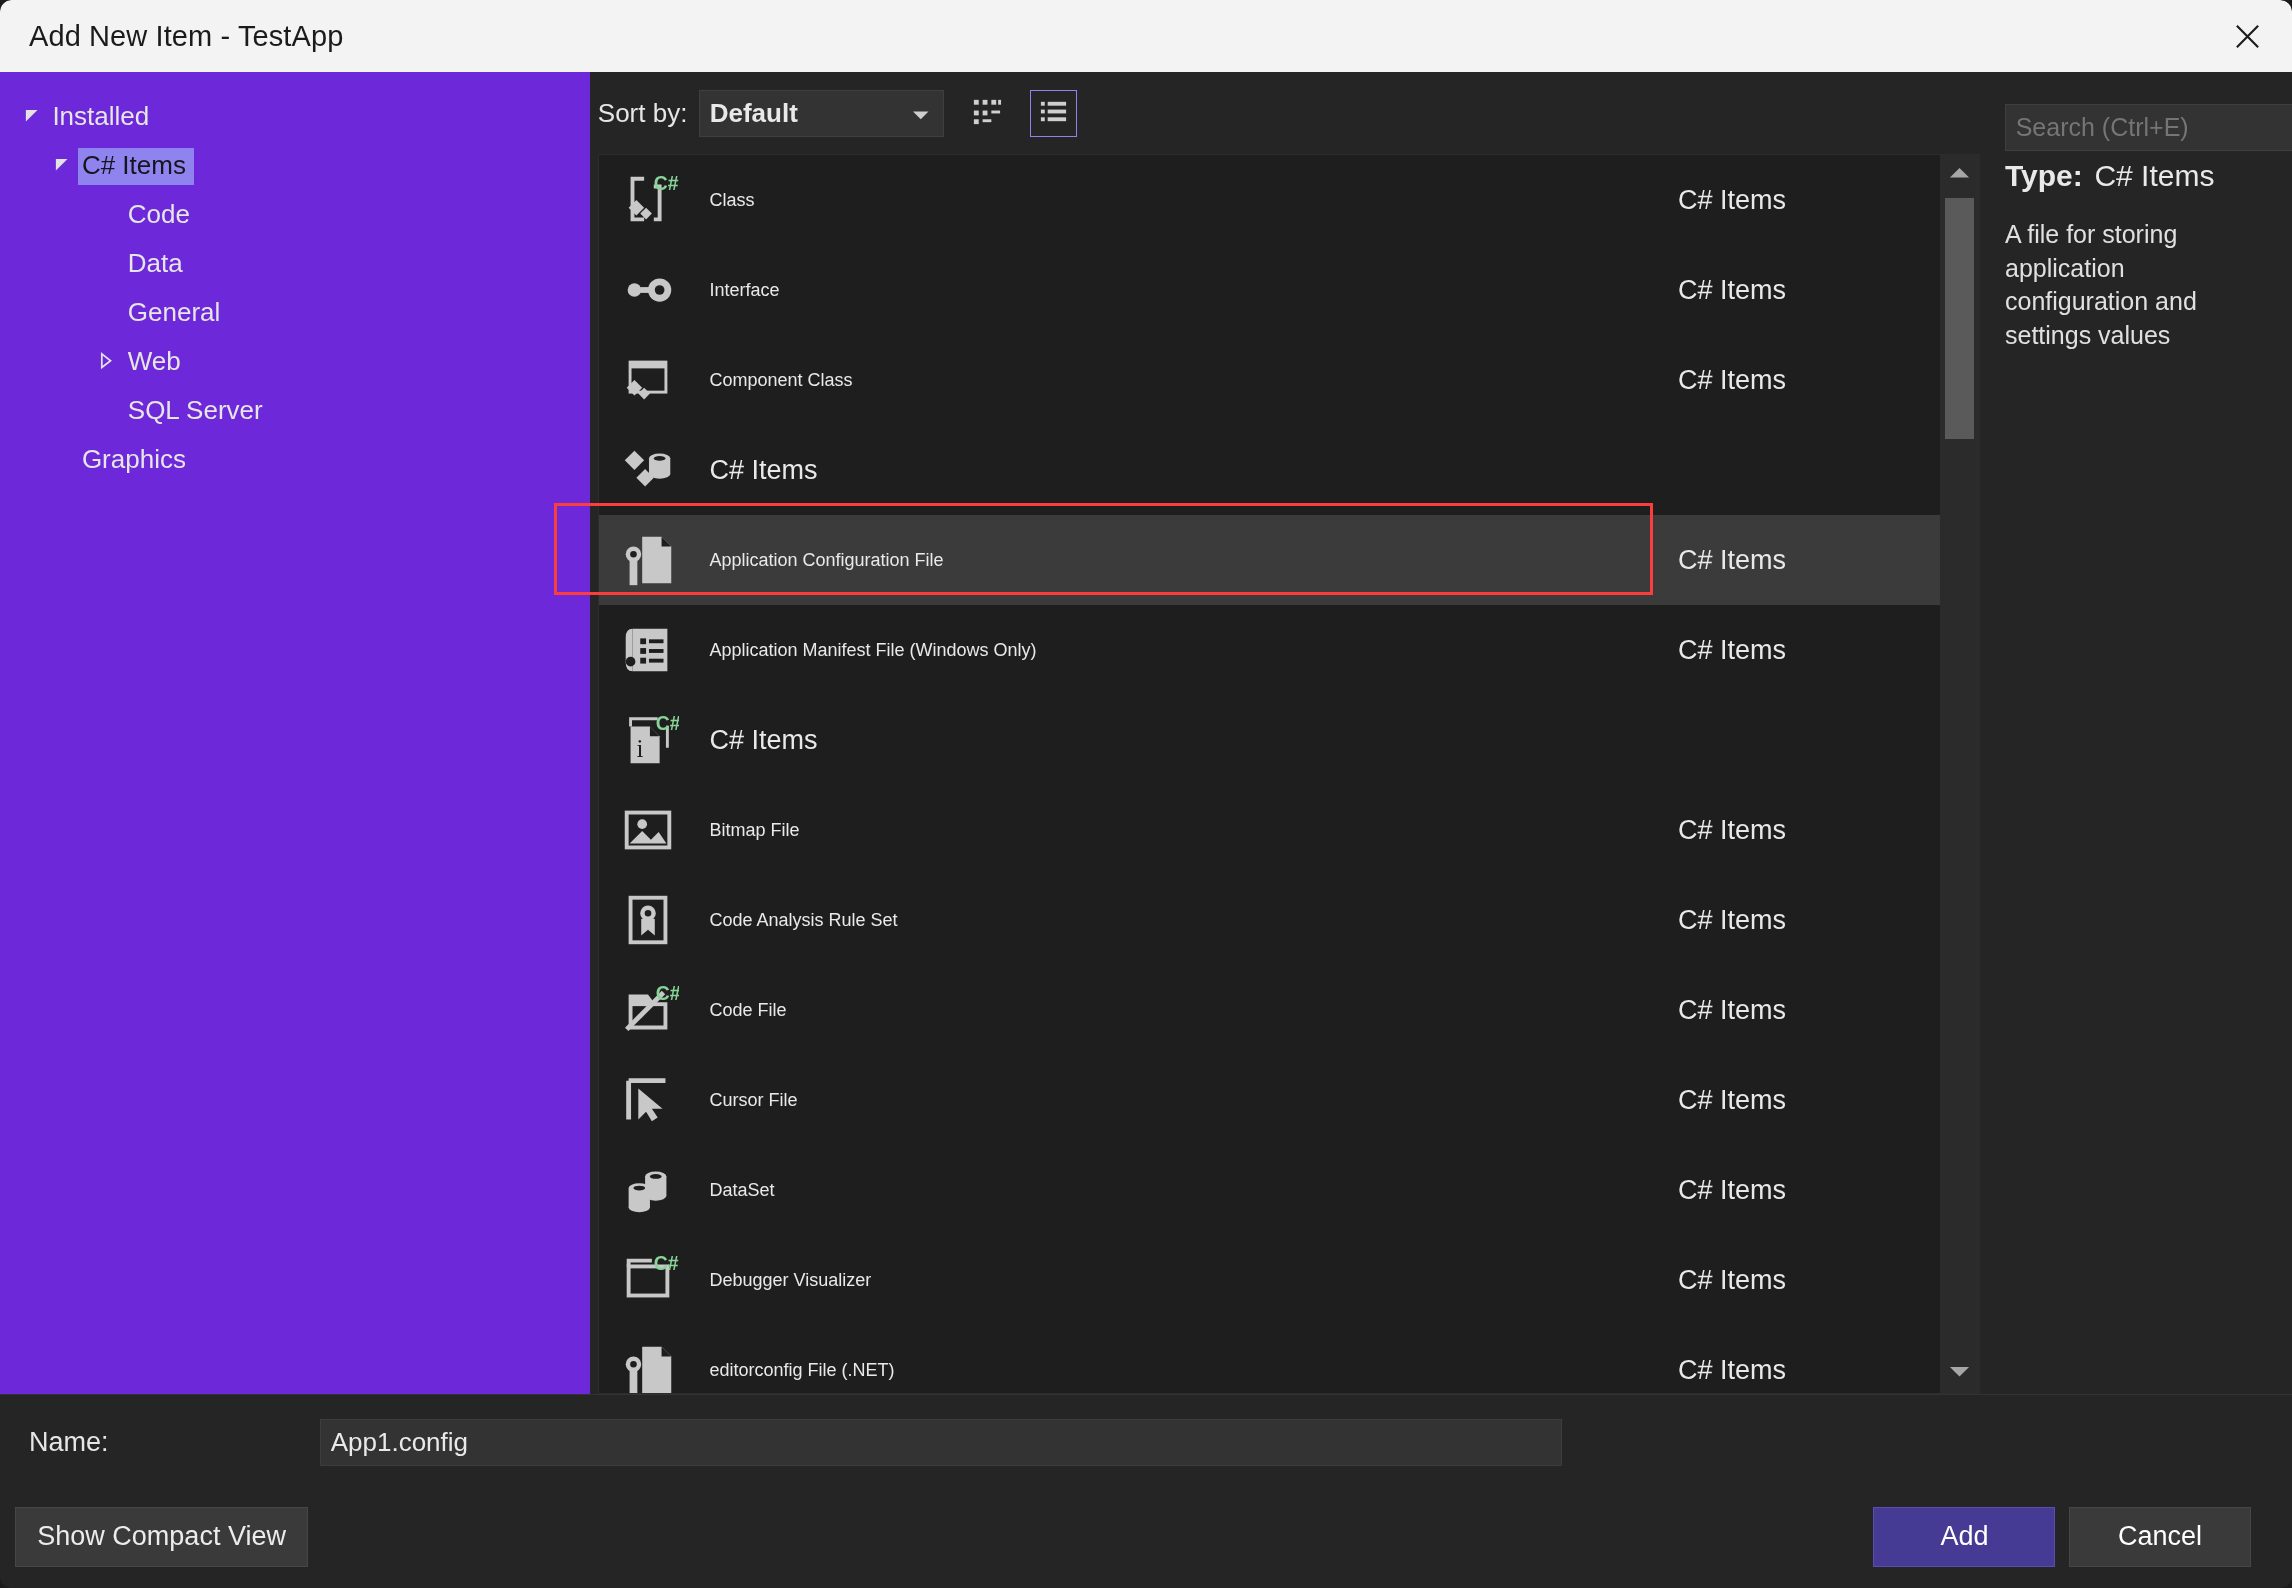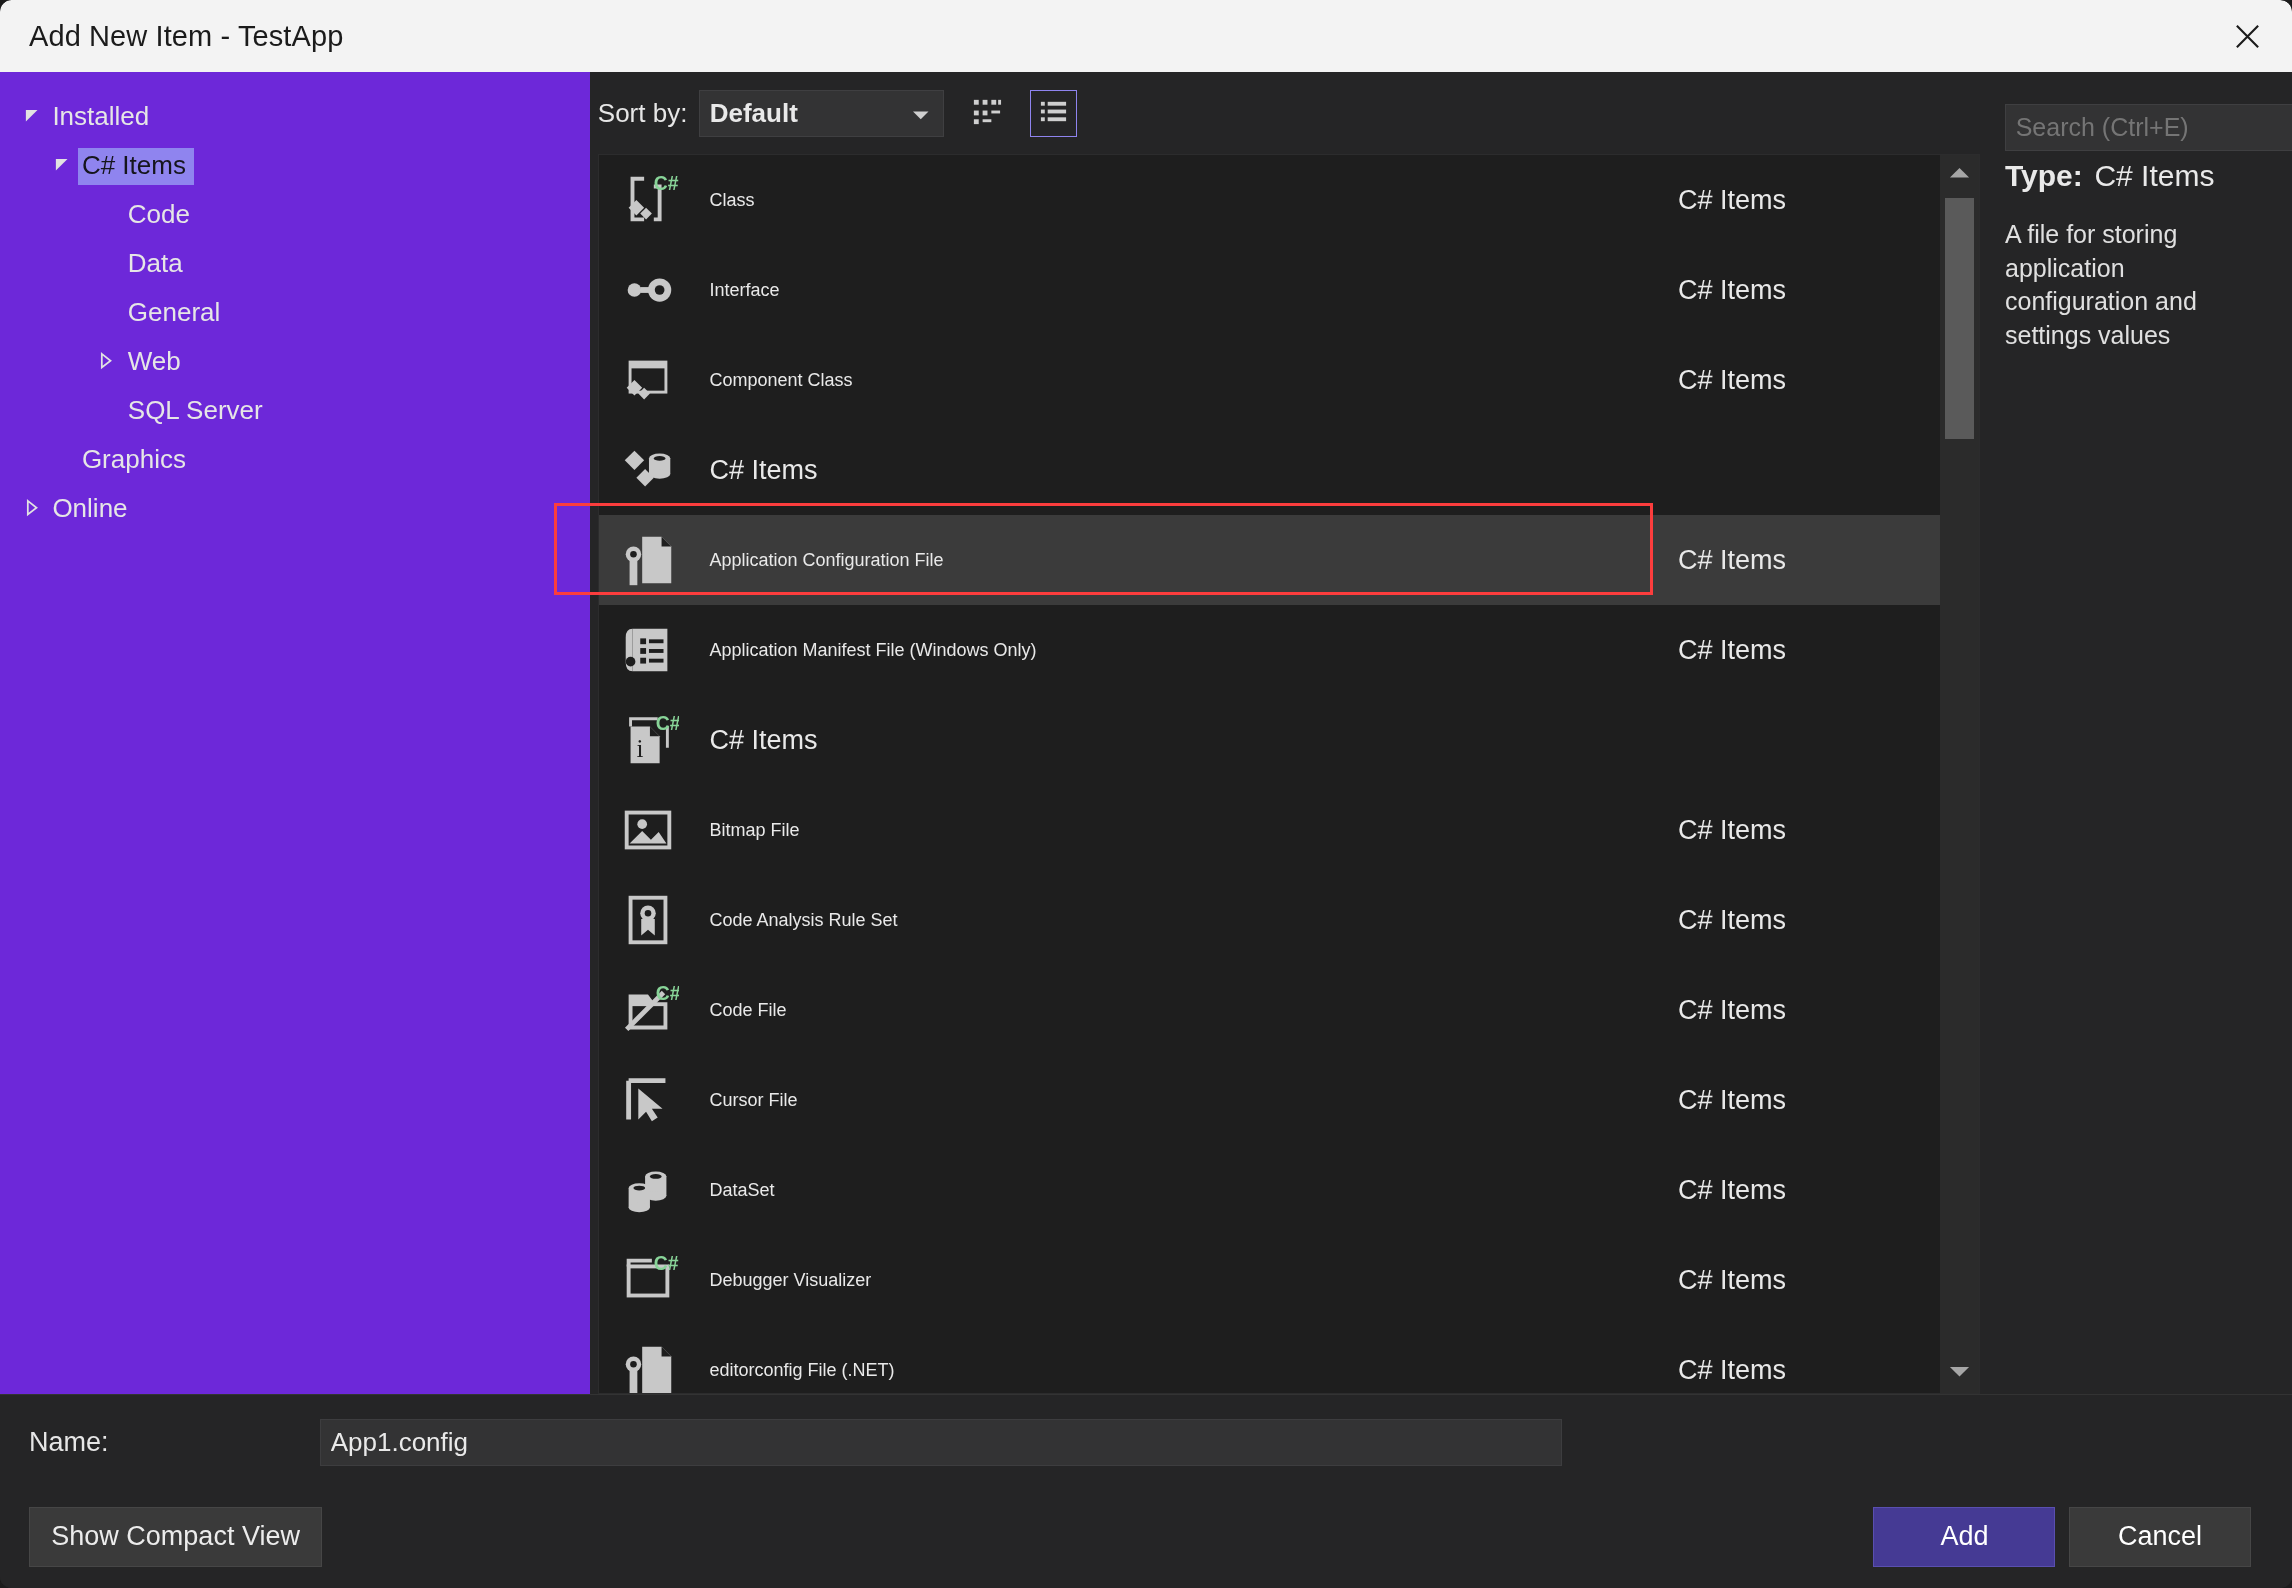--- a/index.html
+++ b/index.html
@@ -267,21 +267,21 @@
   }
   #btn-row {
     position: absolute;
     left: 0; right: 0;
     bottom: 21.3px;
     height: 60px;
     display: flex;
     align-items: center;
   }
   #compact-btn {
-    margin-left: 29px;
+    margin-left: 15px;
     height: 60px;
     min-width: 272px;
     background: #3a3a3a;
     border: 1px solid #464646;
     color: #ececec;
     font-size: 27px;
     font-family: "Liberation Sans", sans-serif;
     padding: 0 21.3px;
     cursor: pointer;
   }
@@ -370,28 +370,20 @@
           </span>
           <span class="tree-label">Web</span>
         </div>
         <div class="tree-row lvl2">
           <span class="tw"></span>
           <span class="tree-label">SQL Server</span>
         </div>
         <div class="tree-row lvl1">
           <span class="tw"></span>
           <span class="tree-label">Graphics</span>
-        </div>
-        <div class="tree-row lvl0">
-          <span class="tw">
-            <span><svg width="19.4" height="19.4" viewBox="0 0 20 20">
-                <path d="M6 3 L15 10 L6 17 Z" fill="none" stroke="#e2e2e2" stroke-width="1.8"></path>
-              </svg></span>
-          </span>
-          <span class="tree-label">Online</span>
         </div>
       </div>
 
     <div id="center">
 
       <div id="toolbar">
         <div id="sortby-label">Sort by:</div>
         <div id="sort-select">
           <span>Default</span>
           <span class="caret">

